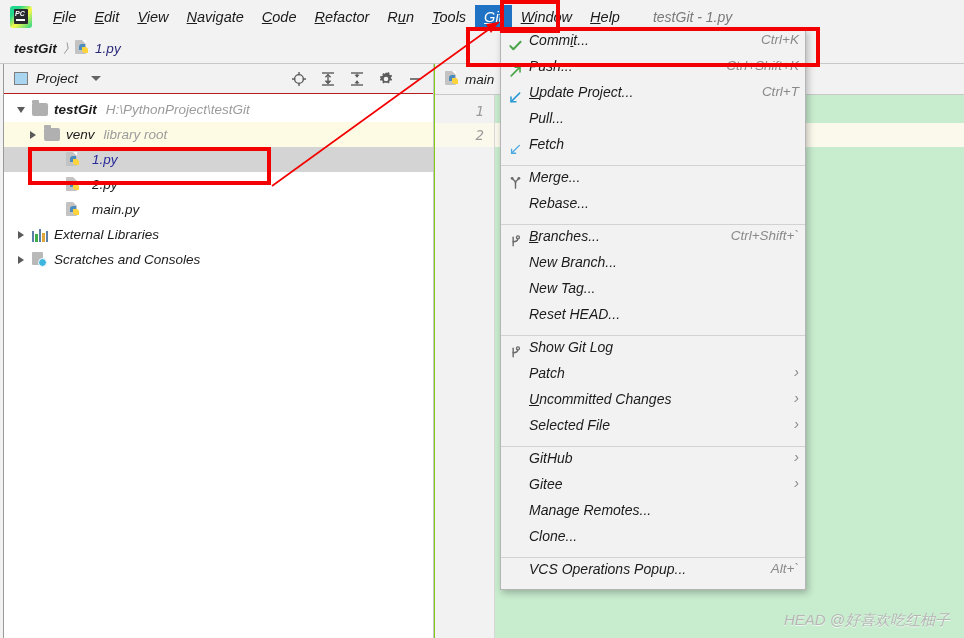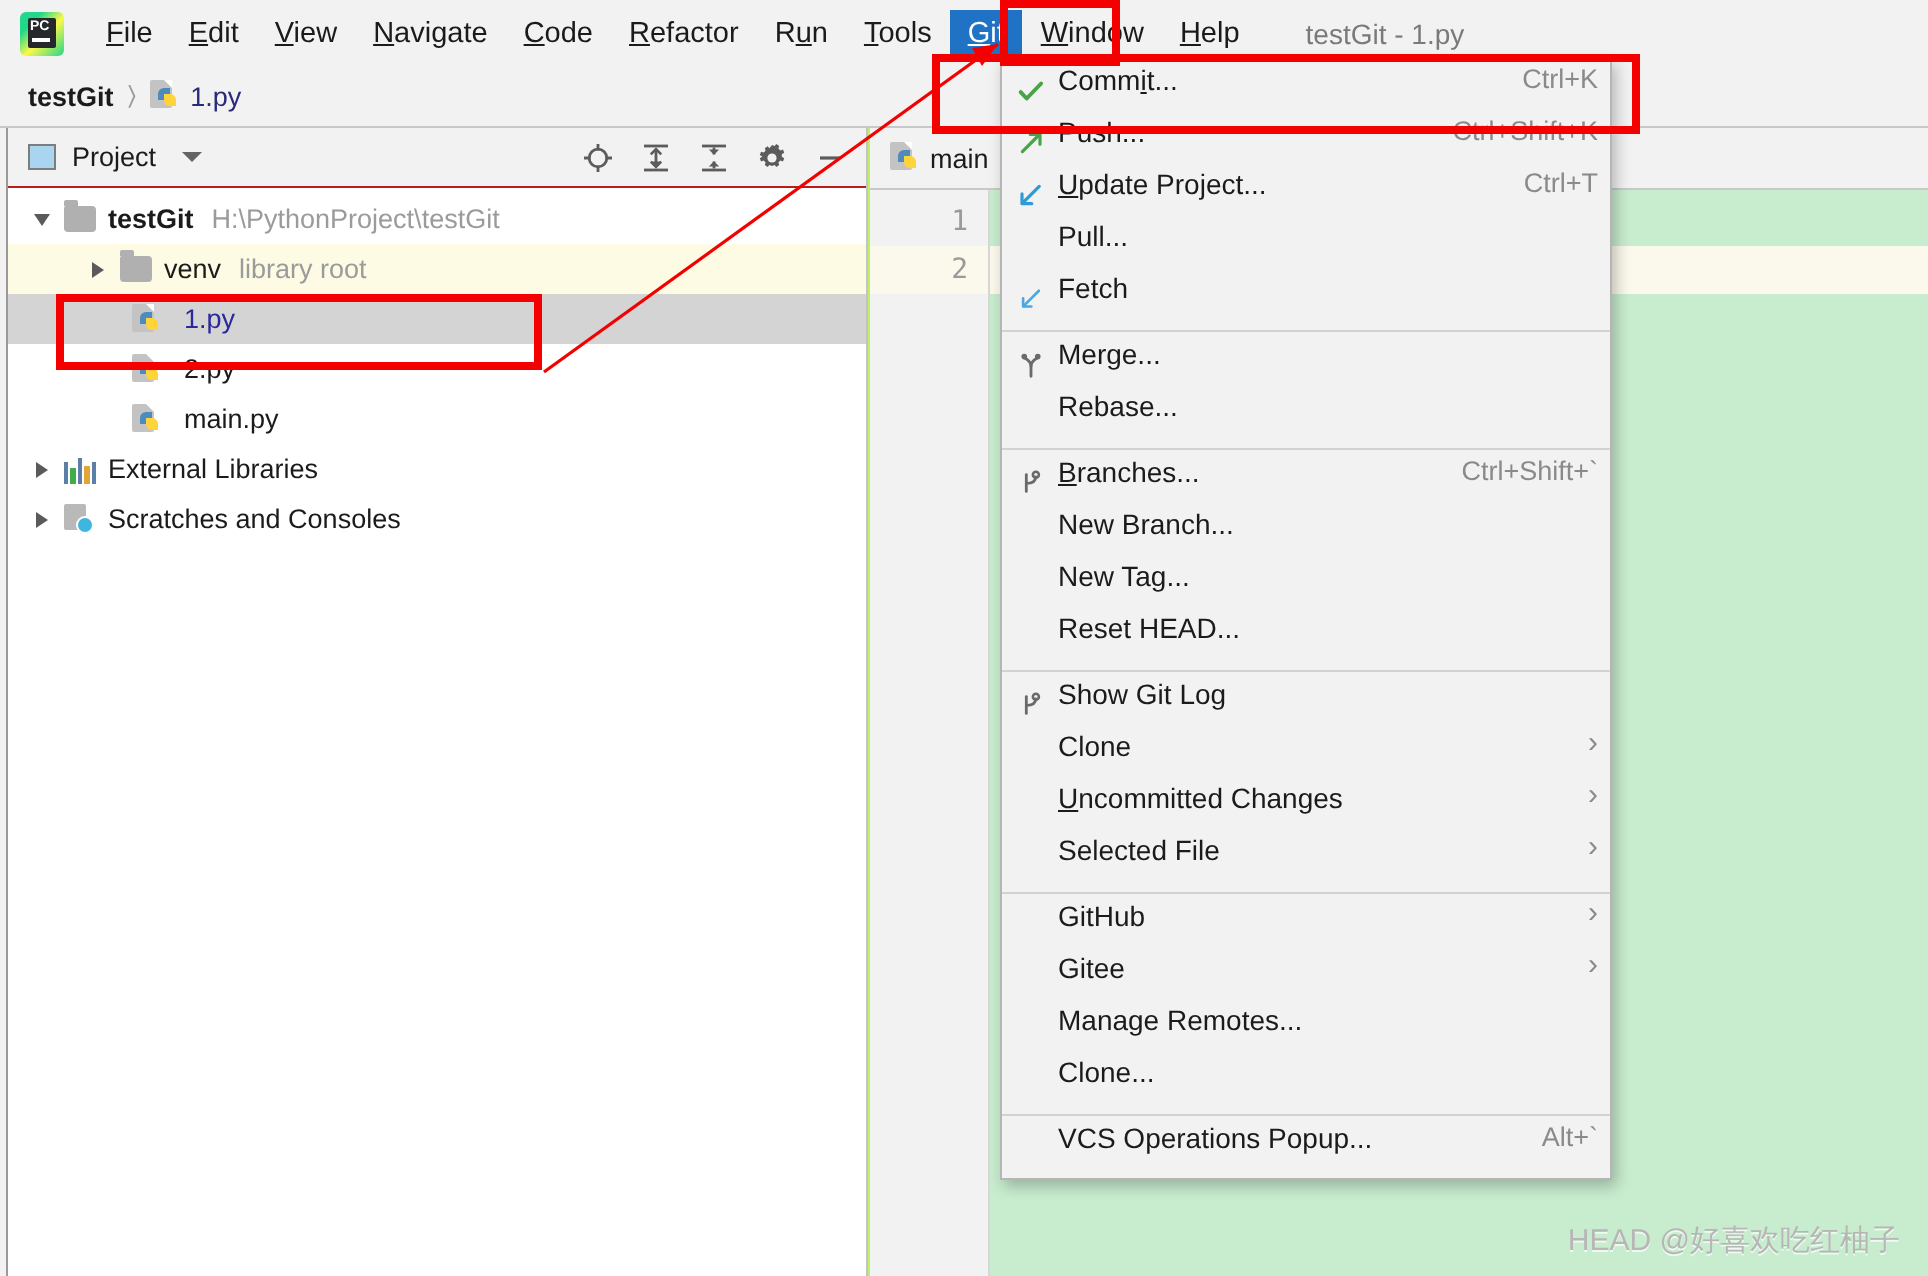--- a/index.html
+++ b/index.html
@@ -14,21 +14,22 @@
     font-size: 13px;
     color: #1d1d1d;
     overflow: hidden;
     position: relative;
     -webkit-font-smoothing: antialiased;
   }
   #app {
     position: absolute;
     left: 0; top: 0;
     width: 964px; height: 638px;
-    background: #bef264;
+    background: #84cc16;
+    font-style: italic;
   }
 
   
   .menubar {
     position: absolute;
     left: 0; top: 0;
     width: 964px; height: 33px;
     background: #f2f2f2;
     display: flex;
     align-items: center;
@@ -512,21 +513,21 @@
     </div>
     <div class="tree" id="tree">
         <div class="trow" style="padding-left: 6px;">
           <span class="arrowslot">
             <span class="arrow open"></span>
           </span>
           <span class="foldericon"></span>
           <span class="tlabel bold">testGit</span>
           <span class="tpath">H:\PythonProject\testGit</span>
         </div>
-        <div class="trow folderhl" style="padding-left: 34px;">
+        <div class="trow folderhl" style="padding-left: 18px;">
           <span class="arrowslot">
             <span class="arrow"></span>
           </span>
           <span class="foldericon"></span>
           <span class="tlabel">venv</span>
           <span class="tpath">library root</span>
         </div>
         <div class="trow selected" style="padding-left: 40px;">
           <span class="arrowslot"></span>
           <span class="pyicon">
@@ -693,21 +694,21 @@
           <svg width="15" height="15" viewBox="0 0 16 16">
             <path d="M5.5 3.5v9" stroke="#6a6a6a" stroke-width="1.5" stroke-linecap="round"></path>
             <path d="M5.5 8.2c3.6 0 5-1.2 5-3.4" fill="none" stroke="#6a6a6a" stroke-width="1.5" stroke-linecap="round"></path>
             <circle cx="10.6" cy="3.6" r="1.6" fill="none" stroke="#6a6a6a" stroke-width="1.4"></circle>
           </svg>
         </span>
         <span class="mlabel">Show Git Log</span>
       </div>
       <div class="mrow">
         <span class="mico"></span>
-        <span class="mlabel">Clone</span>
+        <span class="mlabel">Patch</span>
         <span class="msub">›</span>
       </div>
       <div class="mrow">
         <span class="mico"></span>
         <span class="mlabel"><u>U</u>ncommitted Changes</span>
         <span class="msub">›</span>
       </div>
       <div class="mrow">
         <span class="mico"></span>
         <span class="mlabel">Selected File</span>

